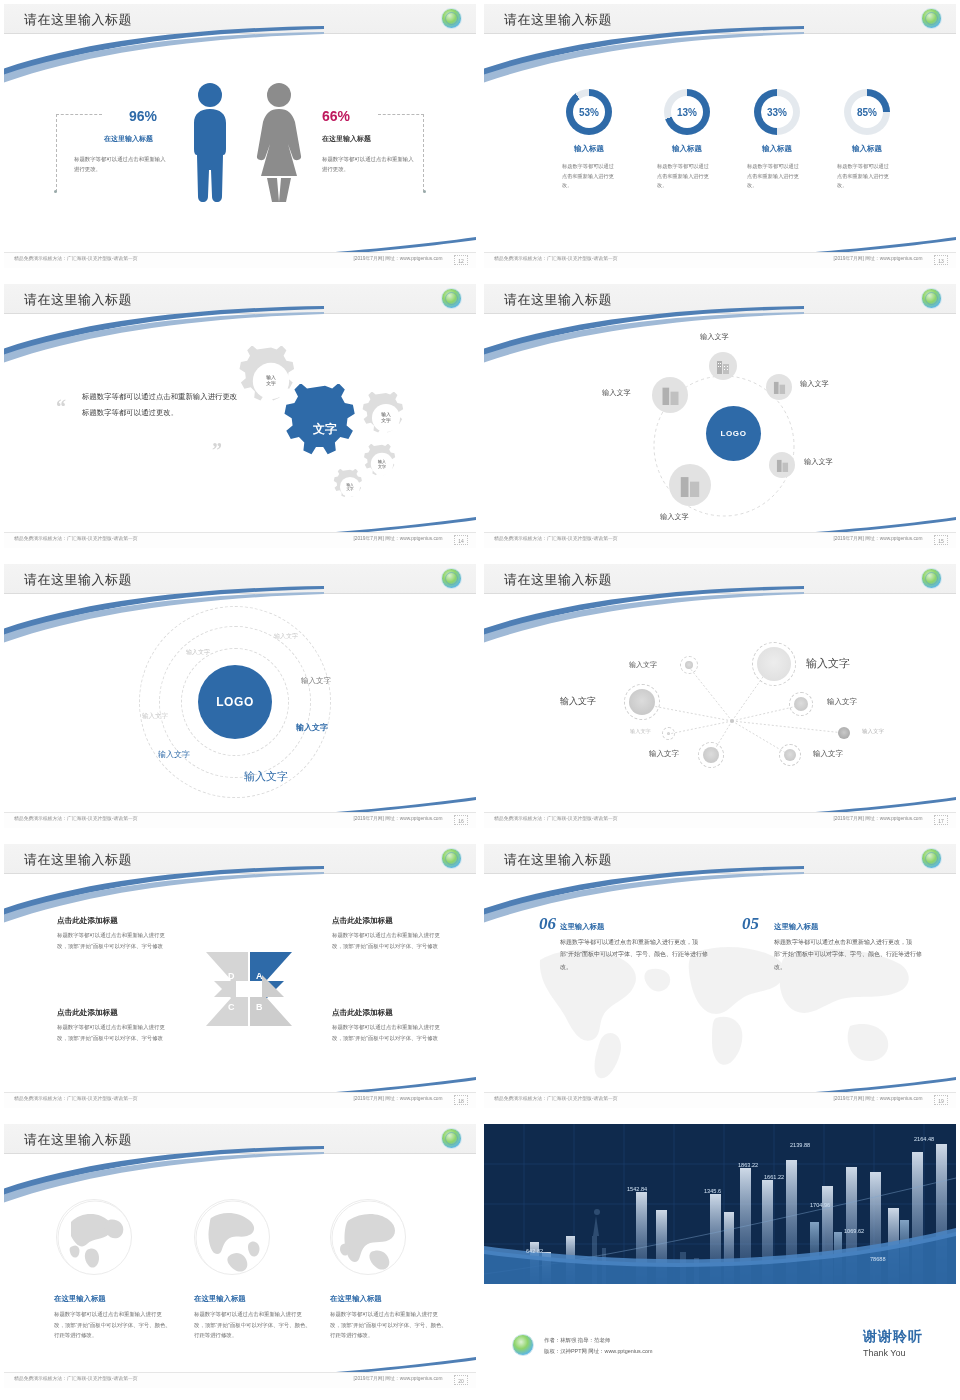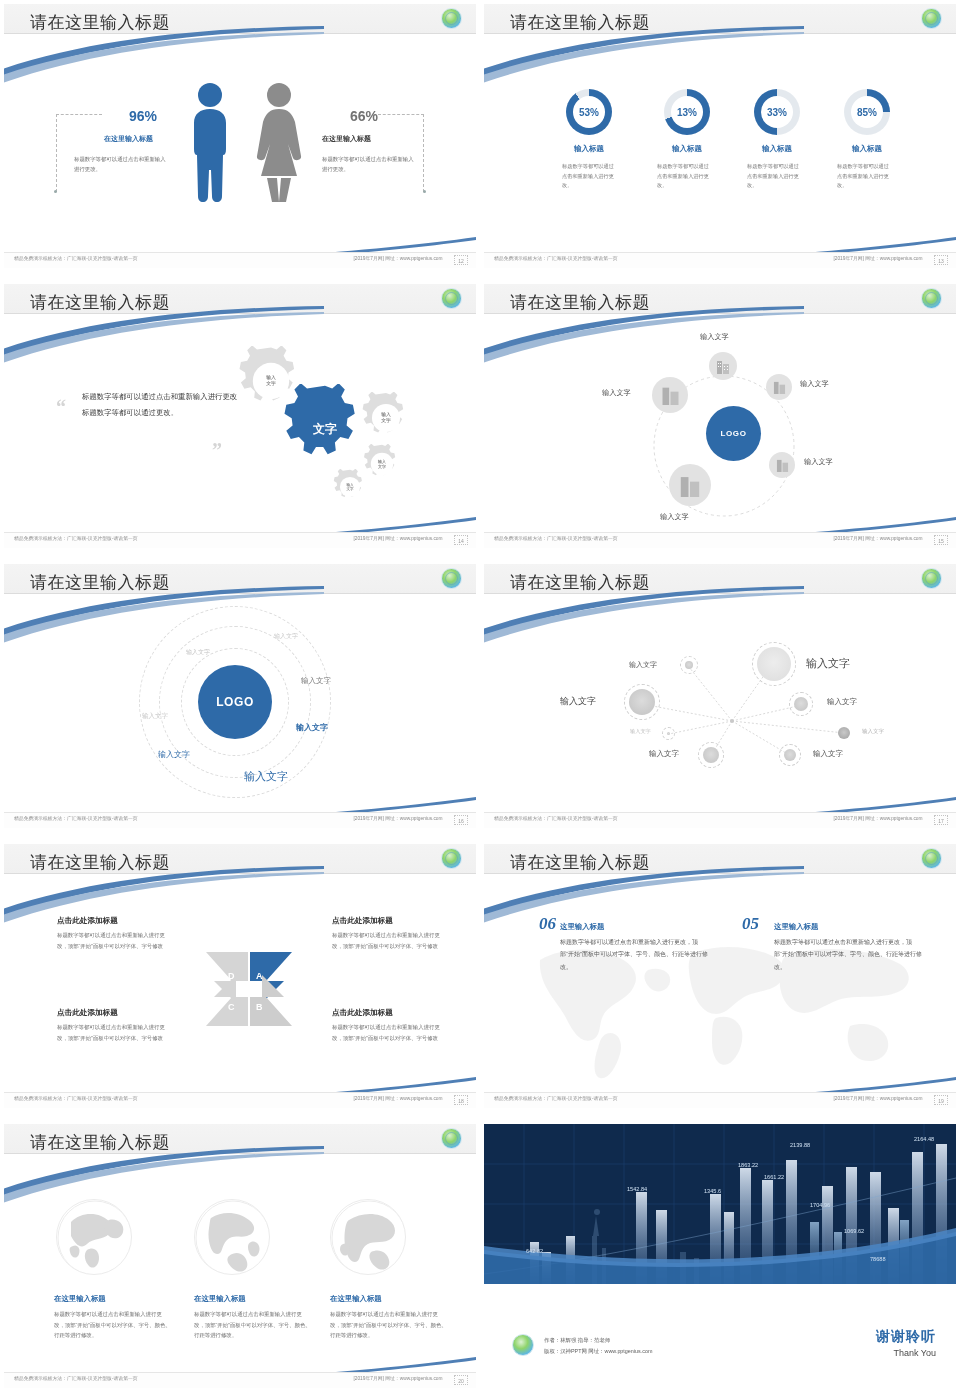--- a/index.html
+++ b/index.html
@@ -6,38 +6,38 @@
   body {
     width:960px; height:1400px;
     background:#e9e9e9;
     font-family:"Liberation Sans","DejaVu Sans",sans-serif;
     overflow:hidden;
   }
   .grid { display:grid; grid-template-columns:480px 480px; grid-template-rows:repeat(5,280px); }
   .slide { position:relative; width:480px; height:280px; background:#ffffff; overflow:hidden; }
   .canvas { position:absolute; left:4px; top:4px; width:472px; height:264px; background:#fff; overflow:hidden; }
   .hdr { position:absolute; left:0; top:0; width:100%; height:30px; background:linear-gradient(#f4f4f4,#f0f0f0); }
-  .hdr-title { position:absolute; left:26px; top:7px; font-size:17px; color:#333; letter-spacing:.5px; }
+  .hdr-title { position:absolute; left:20px; top:7px; font-size:13px; color:#333; letter-spacing:.5px; }
   .hdr-rule { position:absolute; left:0; top:29px; width:100%; height:1px; background:#dcdcdc; }
   .logo { position:absolute; right:14px; top:4px; width:21px; height:21px; border-radius:50%;
           background:radial-gradient(circle at 40% 35%, #d8f0d0 0%, #8fd46a 38%, #5fb8e0 72%, #ffffff 100%);
           border:1px solid #cfe6ef; }
   .logo:after { content:""; position:absolute; left:3px; top:3px; right:3px; bottom:3px; border-radius:50%;
           border:1px solid rgba(90,160,200,.55); }
   .swoosh { position:absolute; left:-10px; top:22px; width:500px; height:60px; overflow:hidden; }
   .swoosh svg { display:block; }
   .bot { position:absolute; left:0; bottom:0; width:100%; height:34px; overflow:hidden; }
   .ftr { position:absolute; left:0; bottom:0; width:100%; height:16px; background:#fdfdfd; border-top:1px solid #e6e6e6; }
   .ftr-l { position:absolute; left:10px; top:3px; font-size:4.2px; color:#8a8a8a; transform:scale(1.15); transform-origin:left center; white-space:nowrap; }
   .ftr-r { position:absolute; right:34px; top:3px; font-size:4.2px; color:#8a8a8a; transform:scale(1.15); transform-origin:right center; white-space:nowrap; }
   .pgno { position:absolute; right:8px; top:2px; width:14px; height:10px; border:1px dotted #c4c4c4;
           font-size:5px; color:#999; text-align:center; line-height:10px; }
 
   .blue { color:#2e6aa8; }
-  .gray { color:#737373;margin-left:28px; }
+  .gray { color:#be185d; }
   .tx-sm { font-size:5.4px; line-height:1.85; color:#6d6d6d; }
 
   
   .s1 .pct { position:absolute; font-size:14px; font-weight:bold; }
   .s1 .sub { position:absolute; font-size:7px; font-weight:bold; }
   .s1 .par { position:absolute; width:92px; }
   .s1 .dash { position:absolute; border:1px dashed #b9b9b9; }
   .s1 .dot { position:absolute; width:3px; height:3px; border-radius:50%; background:#9aa; }
   .fig { position:absolute; }
 
@@ -86,21 +86,21 @@
 
   
   .globe { position:absolute; width:76px; height:76px; border-radius:50%; border:1px solid #ececec; overflow:hidden; }
   .s9t { position:absolute; font-size:7.4px; font-weight:bold; color:#2e6aa8; }
   .s9p { position:absolute; width:118px; font-size:5.4px; line-height:1.95; color:#6d6d6d; }
 
   
   .s10 { background:#fff; }
   .dark { position:absolute; left:0; top:0; width:472px; height:160px; background:#0f2a4d; overflow:hidden; }
   .barlbl { position:absolute; font-size:5.6px; color:#cfe0f2; white-space:nowrap; }
-  .thanks { position:absolute; right:20px; bottom:30px; text-align:right;margin-top:16px; }
+  .thanks { position:absolute; right:33px; bottom:30px; text-align:left;margin-top:16px; }
   .thanks .cn { font-size:14px; font-weight:bold; color:#2e6aa8; letter-spacing:1px; }
   .thanks .en { font-size:9px; color:#4a4a4a; margin-top:2px; }
   .cred { position:absolute; left:60px; bottom:32px; font-size:5.4px; color:#5c5c5c; line-height:1.9; }
   .credlogo { position:absolute; left:28px; bottom:32px; width:22px; height:22px; border-radius:50%;
               background:radial-gradient(circle at 40% 35%, #ddf2d4 0%, #8fd46a 38%, #5fb8e0 72%, #fff 100%);
               border:1px solid #cfe6ef; }
 </style>
 </head>
 <body>
 

